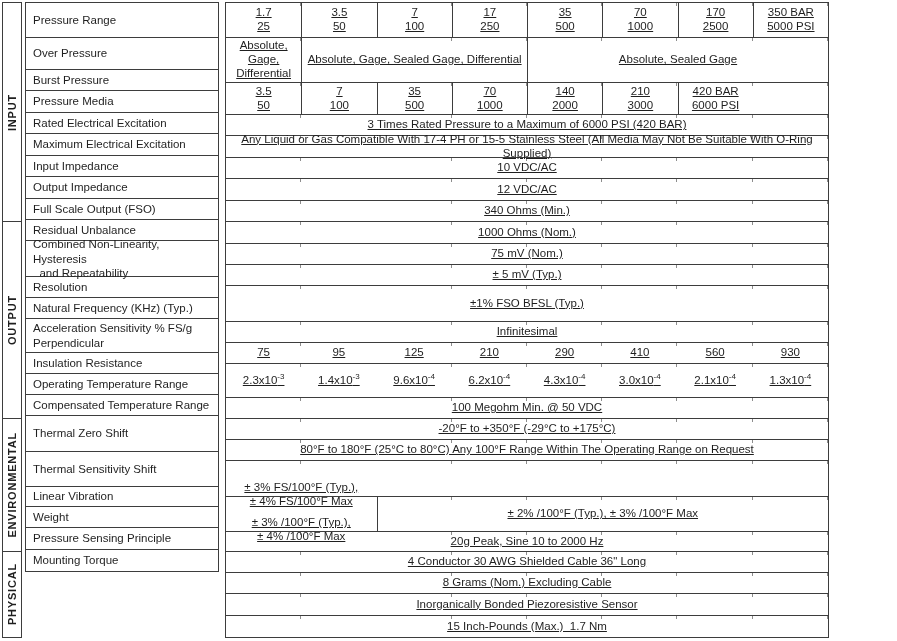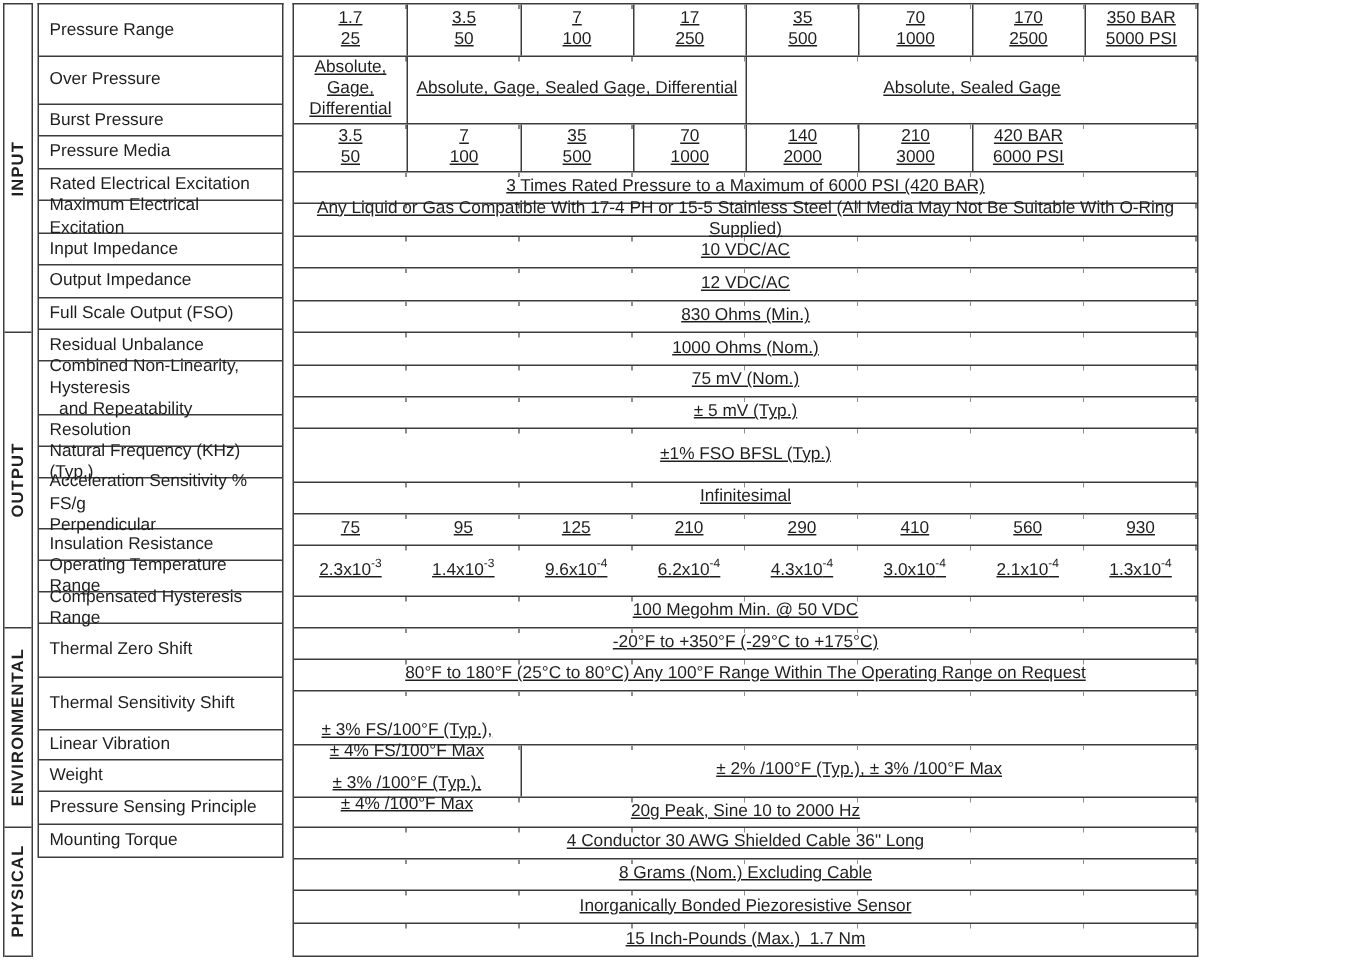--- a/index.html
+++ b/index.html
@@ -14,21 +14,21 @@
 
   
   .seccol { width: 20px; border: 1px solid #3d3d3d; border-bottom: none; margin-right: 3px; }
   .secbox { border-bottom: 1px solid #3d3d3d; display: flex; align-items: center; justify-content: center; }
   .vtext {
     writing-mode: vertical-rl; transform: rotate(180deg);
     font-weight: bold; font-size: 11px; letter-spacing: 0.8px; white-space: nowrap;
   }
 
   
-  .paramcol { width: 164px; border: 1px solid #3d3d3d; border-bottom: none; margin-right: 6px; }
+  .paramcol { width: 194px; border: 1px solid #3d3d3d; border-bottom: none; margin-right: 6px; }
   .pcell {
     border-bottom: 1px solid #3d3d3d;
     display: flex; align-items: center;
     padding-left: 7px; padding-right: 3px;
     white-space: pre-line; line-height: 1.22;
   }
 
   
   .datacol { width: 604px; border: 1px solid #3d3d3d; border-bottom: none; text-decoration: underline; }
   .drow {
@@ -93,21 +93,21 @@
     <div class="pcell h21">Full Scale Output (FSO)</div>
     <div class="pcell h21">Residual Unbalance</div>
     <div class="pcell h36">Combined Non-Linearity, Hysteresis
 &nbsp;&nbsp;and Repeatability</div>
     <div class="pcell h21">Resolution</div>
     <div class="pcell h21">Natural Frequency (KHz) (Typ.)</div>
     <div class="pcell h34">Acceleration Sensitivity % FS/g
 Perpendicular</div>
     <div class="pcell h21">Insulation Resistance</div>
     <div class="pcell h21">Operating Temperature Range</div>
-    <div class="pcell h21">Compensated Hysteresis Range</div>
+    <div class="pcell h21">Compensated Temperature Range</div>
     <div class="pcell h36">Thermal Zero Shift</div>
     <div class="pcell h35">Thermal Sensitivity Shift</div>
     <div class="pcell h20">Linear Vibration</div>
     <div class="pcell h21">Weight</div>
     <div class="pcell h22">Pressure Sensing Principle</div>
     <div class="pcell h22">Mounting Torque</div>
   </div>
 
   <div class="datacol">
 
@@ -165,21 +165,21 @@
 
     <div class="drow h21">
       <div class="dcell">10 VDC/AC</div>
     </div>
 
     <div class="drow h22">
       <div class="dcell">12 VDC/AC</div>
     </div>
 
     <div class="drow h21">
-      <div class="dcell">830 Ohms (Min.)</div>
+      <div class="dcell">340 Ohms (Min.)</div>
     </div>
 
     <div class="drow h22">
       <div class="dcell">1000 Ohms (Nom.)</div>
     </div>
 
     <div class="drow h21">
       <div class="dcell">75 mV (Nom.)</div>
     </div>
 

